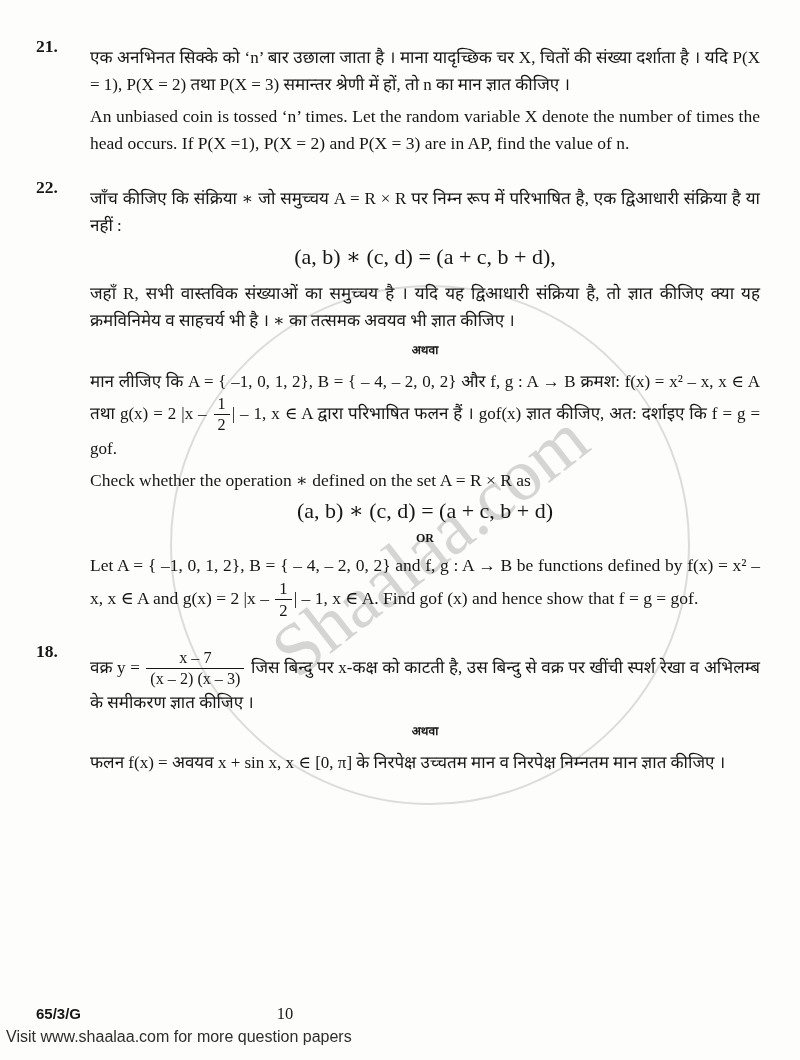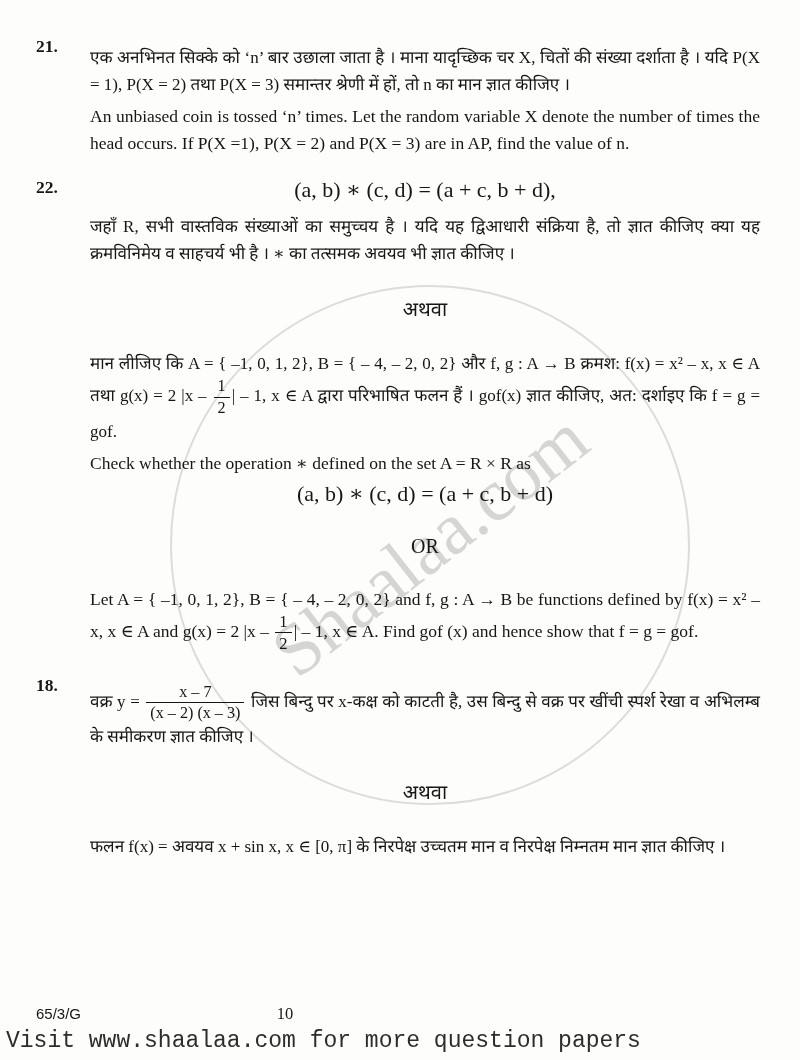--- a/index.html
+++ b/index.html
@@ -9,40 +9,40 @@
     font-family:"Liberation Serif","DejaVu Serif",serif;
   }
   .content{position:relative;z-index:1;padding:34px 40px 0 36px;}
   .question{display:flex;margin-bottom:14px;}
   .qnum{flex:0 0 54px;width:54px;font-weight:700;font-size:17.5px;padding-top:2px;}
   .qbody{flex:1;min-width:0;}
   p{margin:0 0 5px;}
   .hindi{font-size:17px;line-height:1.6;text-align:justify;margin-top:10px;}
   .english{font-size:17.5px;line-height:1.5;text-align:justify;}
   .formula{text-align:center;margin:2px 0 7px;font-size:22px;}
-  .or-label{text-align:center;font-weight:400;margin:28px 0;font-size:20px;}
+  .or-label{text-align:center;font-weight:700;margin:6px 0;font-size:12px;}
   .frac{display:inline-block;vertical-align:middle;text-align:center;line-height:1.15;font-size:0.95em;padding:0 2px;}
   .frac .num{display:block;border-bottom:1.4px solid #161616;padding:0 4px 1px;}
   .frac .den{display:block;padding:1px 4px 0;}
   .watermark{position:absolute;z-index:0;top:285px;left:170px;width:520px;height:520px;pointer-events:none;}
   .wm-circle{position:absolute;top:0;left:0;right:0;bottom:0;border:2.5px solid rgba(135,135,135,0.28);border-radius:50%;}
   .wm-text{
     position:absolute;top:50%;left:50%;
     transform:translate(-50%,-50%) rotate(-38deg);
     font-size:74px;color:rgba(130,130,130,0.32);
     white-space:nowrap;font-family:"Liberation Serif",serif;
   }
   .footer-row{position:absolute;z-index:1;left:36px;right:42px;top:1004px;display:flex;align-items:baseline;}
-  .footer-code{flex:1;font-family:"Liberation Sans","DejaVu Sans",sans-serif;font-weight:400;font-size:15px;}
+  .footer-code{flex:1;font-family:"Liberation Sans","DejaVu Sans",sans-serif;font-weight:700;font-size:15px;}
   .footer-page{flex:1;text-align:left;font-size:16.5px;}
   .footer-spacer{flex:1;}
   .promo{
     position:absolute;z-index:1;left:6px;top:1028px;
-    font-family:Liberation Mono, monospace;
-    font-size:23px;color:#2d2d2d;
+    font-family:Liberation Sans, sans-serif;
+    font-size:16px;color:#2d2d2d;
   }
 </style>
 </head>
 <body>
 
 <div class="watermark">
   <div class="wm-circle"></div>
   <div class="wm-text">Shaalaa.com</div>
 </div>
 
@@ -52,20 +52,21 @@
     <div class="qnum">21.</div>
     <div class="qbody">
       <p class="hindi">एक अनभिनत सिक्के को ‘n’ बार उछाला जाता है । माना यादृच्छिक चर X, चितों की संख्या दर्शाता है । यदि P(X = 1), P(X = 2) तथा P(X = 3) समान्तर श्रेणी में हों, तो n का मान ज्ञात कीजिए ।</p>
       <p class="english">An unbiased coin is tossed ‘n’ times. Let the random variable X denote the number of times the head occurs. If P(X =1), P(X = 2) and P(X = 3) are in AP, find the value of n.</p>
     </div>
   </section>
 
   <section class="question">
     <div class="qnum">22.</div>
     <div class="qbody">
+      <p class="hindi">जाँच कीजिए कि संक्रिया ∗ जो समुच्चय A = R × R पर निम्न रूप में परिभाषित है, एक द्विआधारी संक्रिया है या नहीं :</p>
       <p class="formula">(a, b) ∗ (c, d) = (a + c, b + d),</p>
       <p class="hindi">जहाँ R, सभी वास्तविक संख्याओं का समुच्चय है । यदि यह द्विआधारी संक्रिया है, तो ज्ञात कीजिए क्या यह क्रमविनिमेय व साहचर्य भी है । ∗ का तत्समक अवयव भी ज्ञात कीजिए ।</p>
 
       <p class="or-label">अथवा</p>
 
       <p class="hindi"><span>मान लीजिए कि A = { –1, 0, 1, 2}, B = { – 4, – 2, 0, 2} और f, g : A → B क्रमश: f(x) = x² – x, x ∈ A तथा g(x) = 2 |x – </span><span class="frac"><span class="num">1</span><span class="den">2</span></span><span>| – 1, x ∈ A द्वारा परिभाषित फलन हैं । gof(x) ज्ञात कीजिए, अत: दर्शाइए कि f = g = gof.</span></p>
 
       <p class="english">Check whether the operation ∗ defined on the set A = R × R as</p>
       <p class="formula">(a, b) ∗ (c, d) = (a + c, b + d)</p>
 

